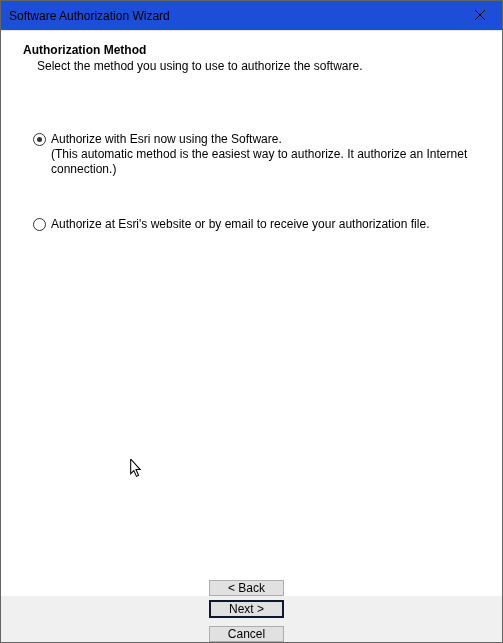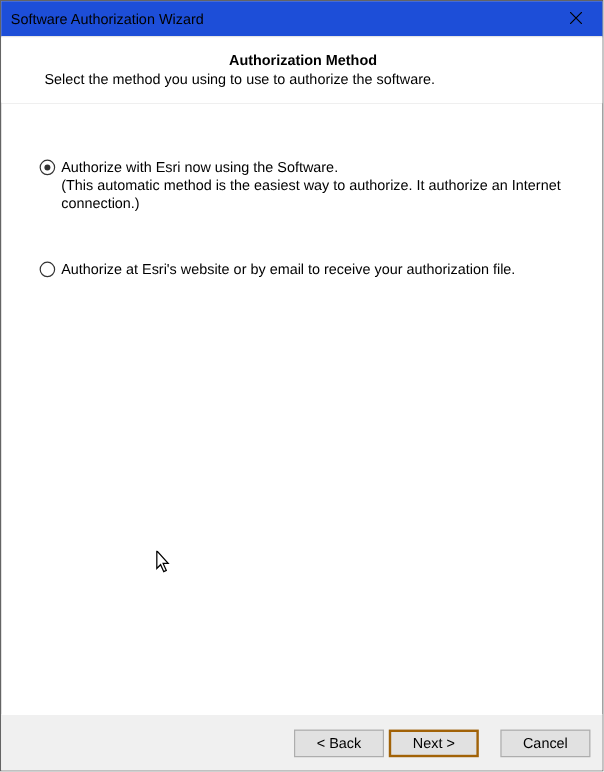--- a/index.html
+++ b/index.html
@@ -36,21 +36,20 @@
   }
   .titlebar .close-btn svg { width: 10px; height: 10px; }
 
   .header {
     padding: 12px 20px 12px 22px;
     background: #fff;
   }
   .header .heading {
     font-weight: bold;
     font-size: 12px;
-    text-align: center;
   }
   .header .subheading {
     font-size: 12px;
     margin-left: 14px;
     margin-top: 2px;
   }
   .divider {
     height: 1px;
     background: #a0a0a0;
     border-bottom: 1px solid #fff;
@@ -100,32 +99,33 @@
   .footer-divider {
     height: 1px; background: #a0a0a0;
     border-bottom: 1px solid #fff;
   }
   .footer {
     height: 46px;
     background: #f0f0f0;
     display: flex; align-items: center; justify-content: flex-end;
     padding-right: 10px;
     gap: 4px;
+    flex-direction: column;
   }
   .btn {
     width: 75px; height: 23px;
     background: #e1e1e1;
     border: 1px solid #adadad;
     font-family: inherit;
     font-size: 12px;
     cursor: default;
     display: flex; align-items: center; justify-content: center;
   }
   .btn.default {
-    border: 2px solid #a16207;
+    border: 2px solid #0f172a;
   }
   .gap { width: 10px; }
 </style>
 </head>
 <body>
 
 <div class="window">
 
   <div class="titlebar">
     <div class="title">Software Authorization Wizard</div>

